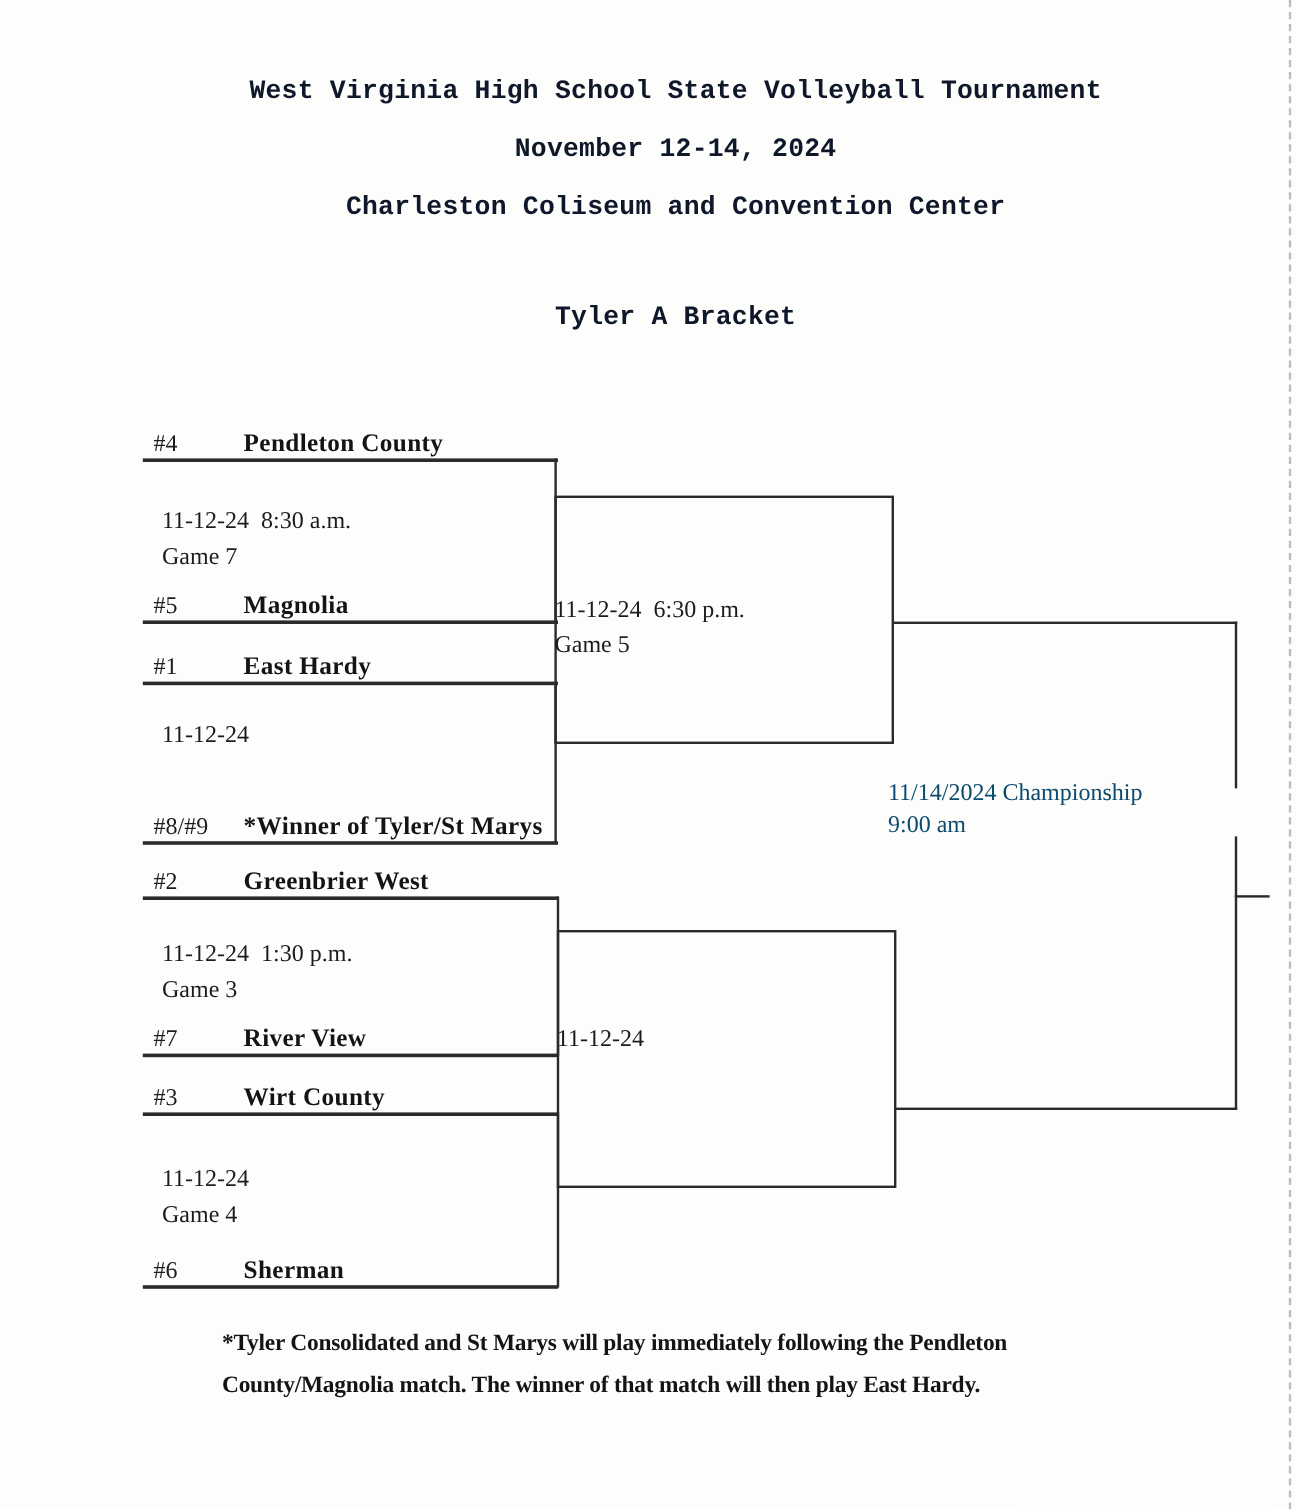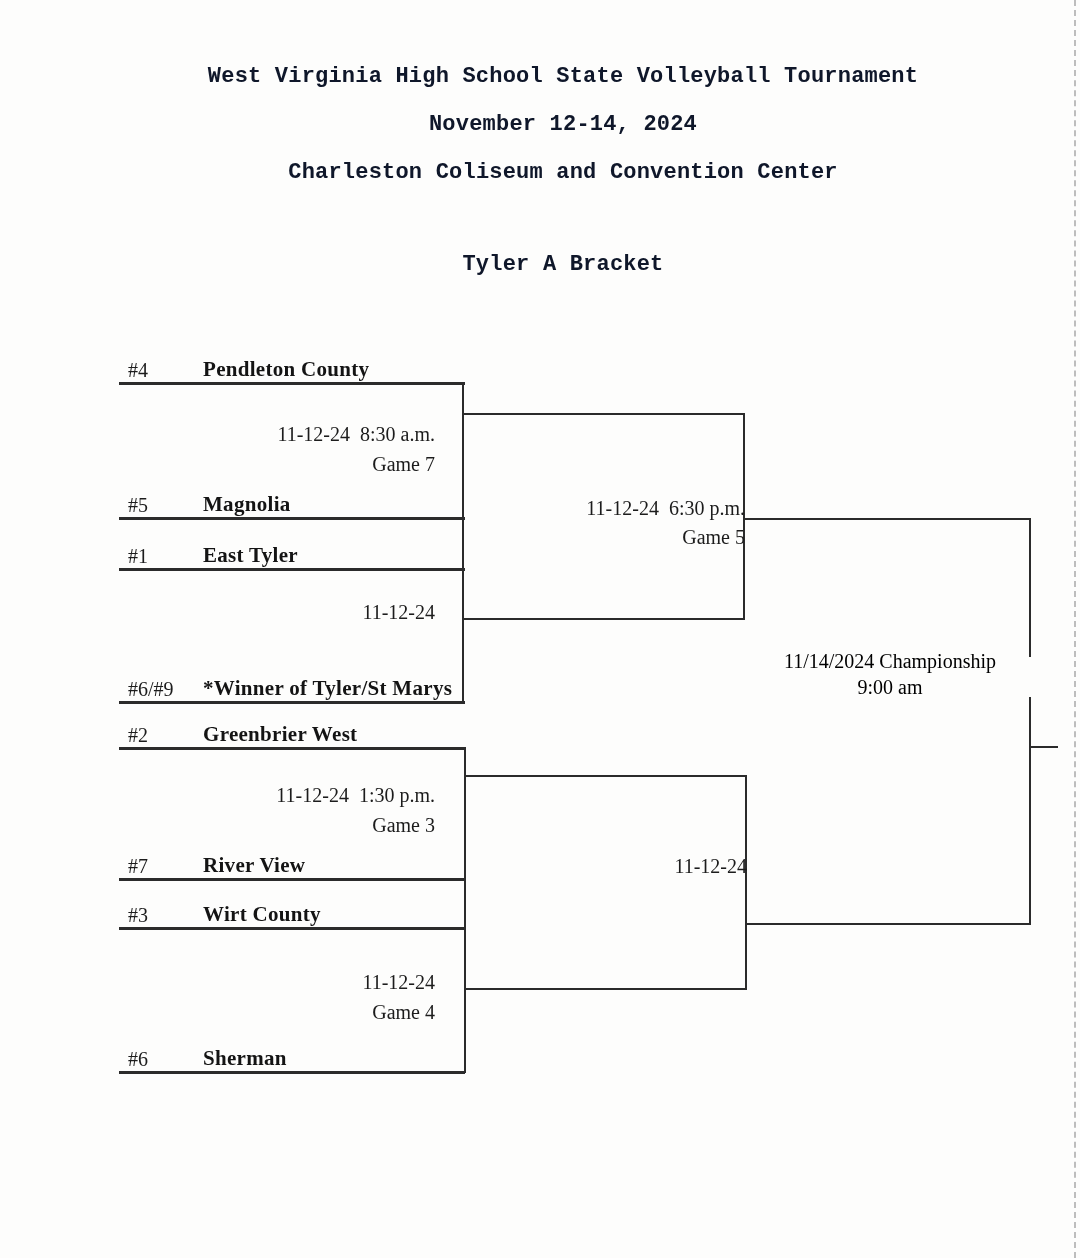--- a/index.html
+++ b/index.html
@@ -17,24 +17,24 @@
   .line{position:absolute;background:#2b2b2b;}
   .h3{height:3px;}
   .h2{height:2px;}
   .v{width:2px;}
   .box{position:absolute;box-sizing:border-box;border:2px solid #2b2b2b;}
   
   .team{position:absolute;left:119px;width:346px;height:28px;}
   .seed{position:absolute;left:9px;bottom:1px;font-size:20px;color:#1c1c1c;}
   .tname{position:absolute;left:84px;bottom:1px;font-size:21px;font-weight:bold;letter-spacing:.3px;color:#141414;}
   
-  .gtext{position:absolute;text-align:right;font-size:20px;line-height:30px;color:#1c1c1c;}
+  .gtext{position:absolute;text-align:left;font-size:20px;line-height:30px;color:#1c1c1c;}
   .gtext div{white-space:pre;}
   .inbox{line-height:29px;}
-  .champ{position:absolute;left:740px;top:648px;width:300px;text-align:center;font-size:20px;line-height:26px;color:#000000;}
+  .champ{position:absolute;left:740px;top:648px;width:300px;font-size:20px;line-height:26px;color:#0c4a6e;}
   
   .foot{position:absolute;left:185px;top:1102px;width:720px;font-size:19.5px;font-weight:bold;line-height:35px;letter-spacing:-.2px;color:#141414;}
   
   .artifact{position:absolute;top:0;bottom:0;left:1074px;width:0;border-left:2px dashed #b3b3b3;opacity:.85;}
 </style>
 </head>
 <body>
 
 <div class="page">
 
@@ -46,24 +46,24 @@
   <div class="team" style="top:355px">
     <span class="seed">#4</span>
     <span class="tname">Pendleton County</span>
   </div>
   <div class="team" style="top:490px">
     <span class="seed">#5</span>
     <span class="tname">Magnolia</span>
   </div>
   <div class="team" style="top:541px">
     <span class="seed">#1</span>
-    <span class="tname">East Tyler</span>
+    <span class="tname">East Hardy</span>
   </div>
   <div class="team" style="top:674px">
-    <span class="seed">#6/#9</span>
+    <span class="seed">#8/#9</span>
     <span class="tname">*Winner of Tyler/St Marys</span>
   </div>
   <div class="team" style="top:720px">
     <span class="seed">#2</span>
     <span class="tname">Greenbrier West</span>
   </div>
   <div class="team" style="top:851px">
     <span class="seed">#7</span>
     <span class="tname">River View</span>
   </div>
@@ -120,16 +120,20 @@
   </div>
   <div class="gtext inbox" style="left:464px;top:852px;width:283px">
     <div>11-12-24</div>
   </div>
 
   <div class="champ">
     <div>11/14/2024 Championship</div>
     <div>9:00 am</div>
   </div>
 
+  <div class="foot">
+    <div>*Tyler Consolidated and St Marys will play immediately following the Pendleton</div>
+    <div>County/Magnolia match. The winner of that match will then play East Hardy.</div>
+  </div>
 
   <div class="artifact"></div>
 
 </div>
 
 </body></html>

